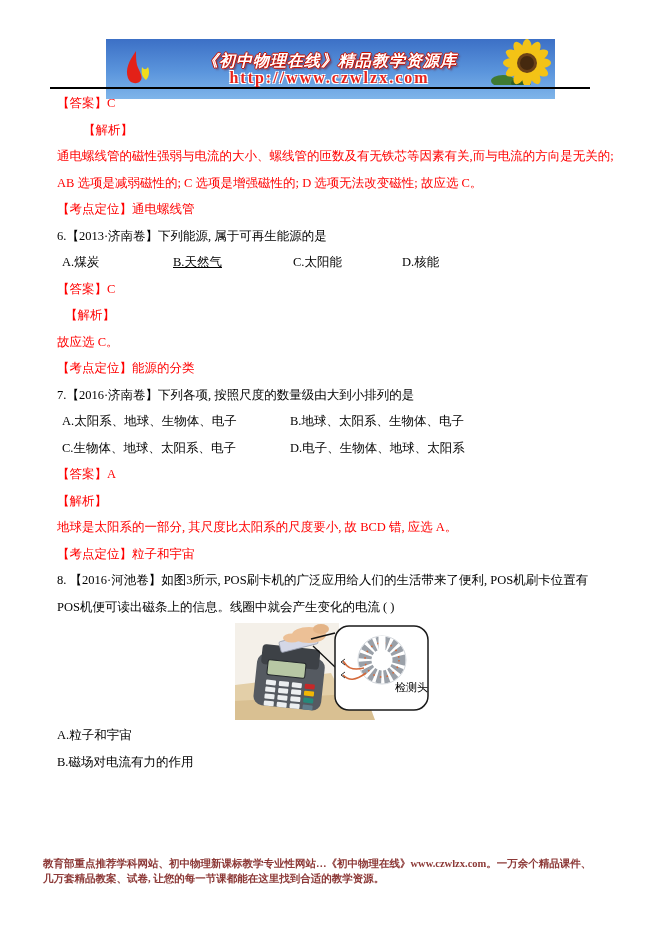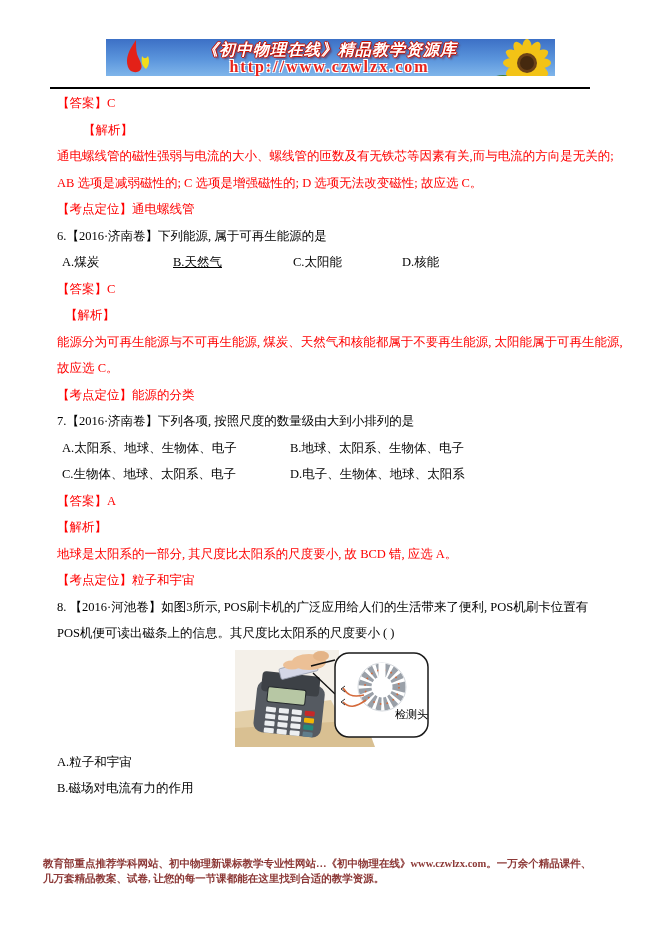--- a/index.html
+++ b/index.html
@@ -3,23 +3,23 @@
 <meta charset="utf-8">
 <style>
   html,body{margin:0;padding:0;}
   body{
     width:661px;height:936px;position:relative;background:#ffffff;
     font-family:"Liberation Serif","DejaVu Serif",serif;
     overflow:hidden;color:#000;
   }
   
   .banner{
-    position:absolute;left:106px;top:39px;width:449px;height:37px;
+    position:absolute;left:106px;top:39px;width:449px;height:60px;
     background:linear-gradient(180deg,#3c70c6 0%,#5b95dc 55%,#7fb5ea 100%);
-    display:flex;align-items:flex-end;overflow:hidden;
+    display:flex;align-items:center;overflow:hidden;
   }
   .banner .logo{flex:0 0 62px;height:100%;display:flex;align-items:center;justify-content:center;}
   .banner-text{flex:1;text-align:center;line-height:1.05;padding-top:2px;}
   .banner-title{
     font-size:16px;font-weight:bold;font-style:italic;color:#ffffff;letter-spacing:1px;
     text-shadow:1px 0 #cc1100,-1px 0 #cc1100,0 1px #cc1100,0 -1px #cc1100,2px 2px 2px rgba(120,0,0,.55);
     white-space:nowrap;
   }
   .banner-url{
     font-size:16px;font-weight:bold;color:#e8241c;letter-spacing:2px;
@@ -99,44 +99,43 @@
 
   <div class="rule"></div>
 
   <div class="content">
     <p class="red">【答案】C</p>
     <p class="red ind2">【解析】</p>
     <p class="red">通电螺线管的磁性强弱与电流的大小、螺线管的匝数及有无铁芯等因素有关,而与电流的方向是无关的;</p>
     <p class="red">AB 选项是减弱磁性的; C 选项是增强磁性的; D 选项无法改变磁性; 故应选 C。</p>
     <p class="red">【考点定位】通电螺线管</p>
 
-    <p class="blk">6.【2016·济南卷】下列能源, 属于可再生能源的是</p>
+    <p class="blk">6.【2013·济南卷】下列能源, 属于可再生能源的是</p>
     <p class="blk optrow q6o">
       <span>A.煤炭</span><span>B.天然气</span><span>C.太阳能</span><span>D.核能</span>
     </p>
     <p class="red">【答案】C</p>
     <p class="red ind1">【解析】</p>
-    <p class="red">能源分为可再生能源与不可再生能源, 煤炭、天然气和核能都属于不要再生能源, 太阳能属于可再生能源,</p>
     <p class="red">故应选 C。</p>
     <p class="red">【考点定位】能源的分类</p>
 
     <p class="blk">7.【2016·济南卷】下列各项, 按照尺度的数量级由大到小排列的是</p>
     <p class="blk optrow q7o">
       <span>A.太阳系、地球、生物体、电子</span><span>B.地球、太阳系、生物体、电子</span>
     </p>
     <p class="blk optrow q7o ind1">
       <span>C.生物体、地球、太阳系、电子</span><span>D.电子、生物体、地球、太阳系</span>
     </p>
     <p class="red">【答案】A</p>
     <p class="red">【解析】</p>
     <p class="red">地球是太阳系的一部分, 其尺度比太阳系的尺度要小, 故 BCD 错, 应选 A。</p>
     <p class="red">【考点定位】粒子和宇宙</p>
 
     <p class="blk">8. 【2016·河池卷】如图3所示, POS刷卡机的广泛应用给人们的生活带来了便利, POS机刷卡位置有</p>
-    <p class="blk">POS机便可读出磁条上的信息。其尺度比太阳系的尺度要小 (      )</p>
+    <p class="blk">POS机便可读出磁条上的信息。线圈中就会产生变化的电流 (      )</p>
 
     <div class="figure">
       <svg width="196" height="97" viewBox="0 0 196 97">
         <rect x="0" y="0" width="104" height="97" fill="#f4f0e9"></rect>
         <polygon points="0,62 96,50 120,97 0,97" fill="#e3cfa8"></polygon>
         <polygon points="0,78 130,70 140,97 0,97" fill="#d9c092"></polygon>
 
         <g transform="rotate(6 55 60)">
           <rect x="20" y="33" width="68" height="52" rx="9" fill="#555a61"></rect>
           <rect x="24" y="24" width="58" height="20" rx="4" fill="#3d4146"></rect>

